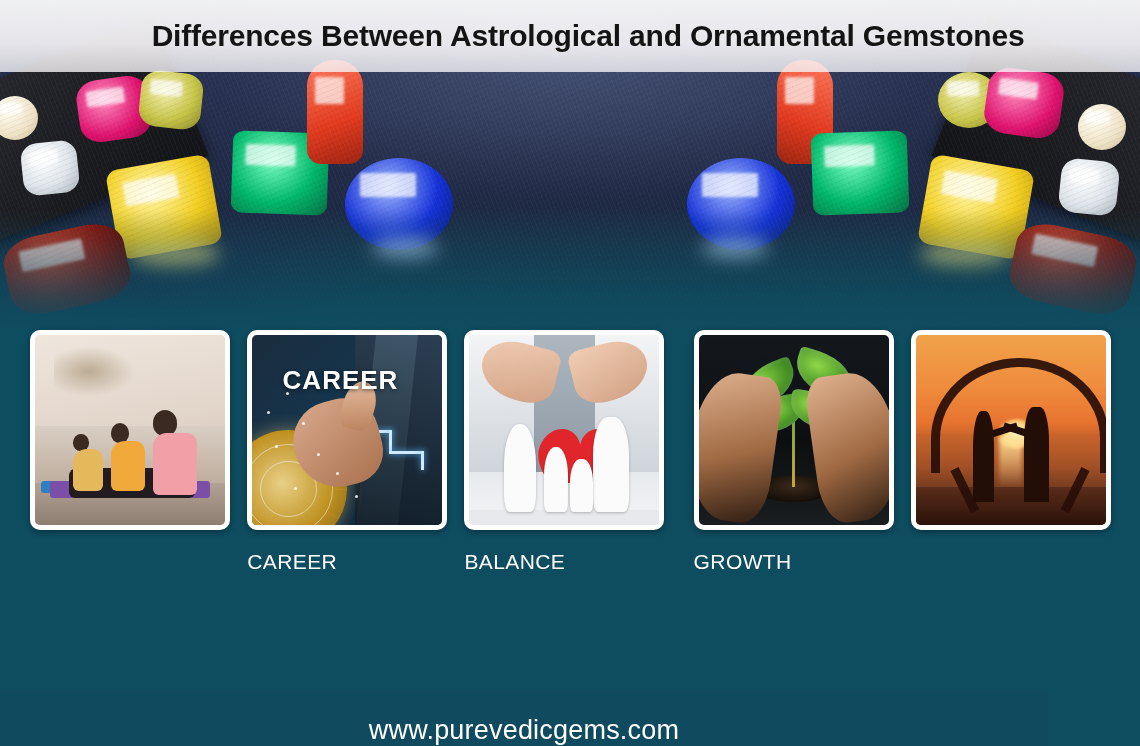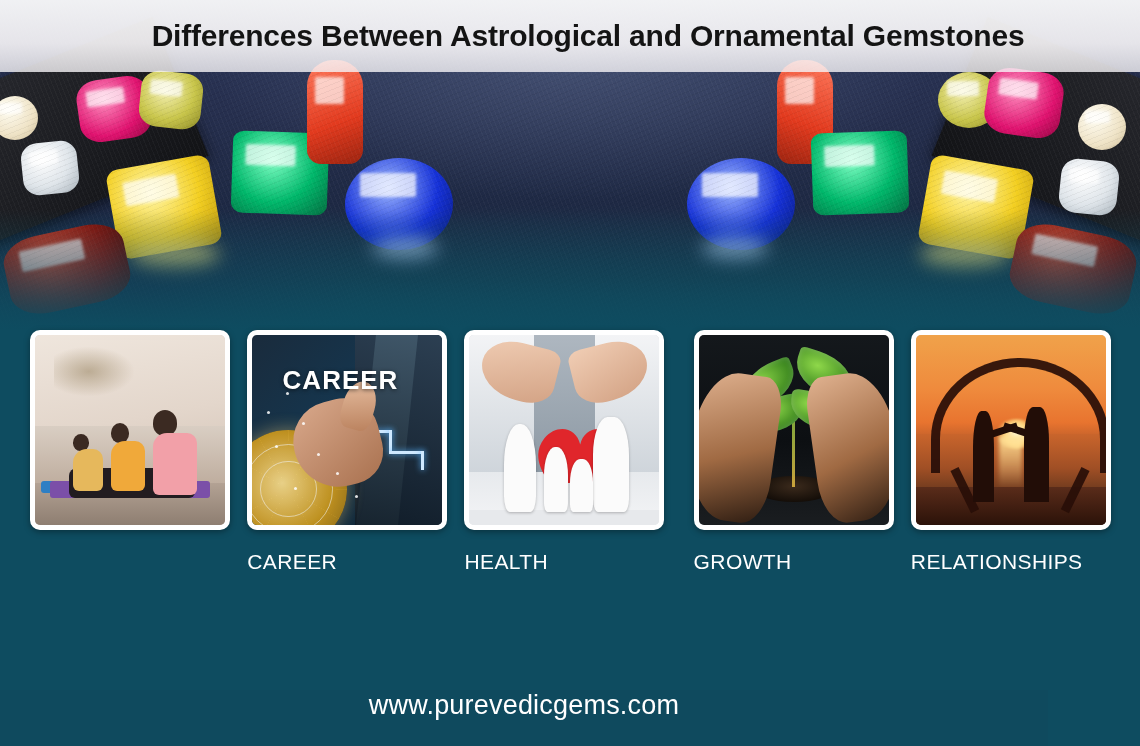--- a/index.html
+++ b/index.html
@@ -213,21 +213,21 @@
   }
   .quote p{
     margin:0;text-align:center;color:#111418;
     font-family:"Liberation Serif",serif;font-style:italic;font-weight:600;
     font-size:25px;line-height:34px;letter-spacing:.1px;
   }
 
   
   .footer{
     position:absolute;left:0;top:690px;width:1048px;height:56px;z-index:10;
-    background:#0f4a5e;display:flex;align-items:flex-start;justify-content:center;
+    background:#0f4a5e;display:flex;align-items:flex-end;justify-content:center;
   }
   .footer .url{color:#ffffff;font-size:27px;font-weight:400;letter-spacing:.2px;}
 </style>
 </head>
 <body>
 
 <div class="poster">
 
   <div class="photo">
     <div class="slate l"></div>
@@ -367,21 +367,21 @@
           <div class="handL"></div>
           <div class="handR"></div>
           <div class="shelf"></div>
           <div class="heart"></div>
           <div class="fig f-mom"></div>
           <div class="fig f-dad"></div>
           <div class="fig f-boy"></div>
           <div class="fig f-girl"></div>
         </div>
       </div>
-      <div class="card-label">HEALTH</div>
+      <div class="card-label">BALANCE</div>
     </div>
 
     <div class="card">
       <div class="thumbframe">
         <div class="thumb t-gro">
           <div class="soil"></div>
           <div class="stem"></div>
           <div class="leaf l1"></div>
           <div class="leaf l2"></div>
           <div class="leaf l3"></div>
@@ -400,21 +400,20 @@
           <div class="sun"></div>
           <div class="glint"></div>
           <div class="beach"></div>
           <div class="heart-arc"></div>
           <div class="armW"></div>
           <div class="armM"></div>
           <div class="sil sW"></div>
           <div class="sil sM"></div>
         </div>
       </div>
-      <div class="card-label">RELATIONSHIPS</div>
     </div>
 
   </div>
 
 
   <div class="footer">
     <span class="url">www.purevedicgems.com</span>
   </div>
 
 </div>

